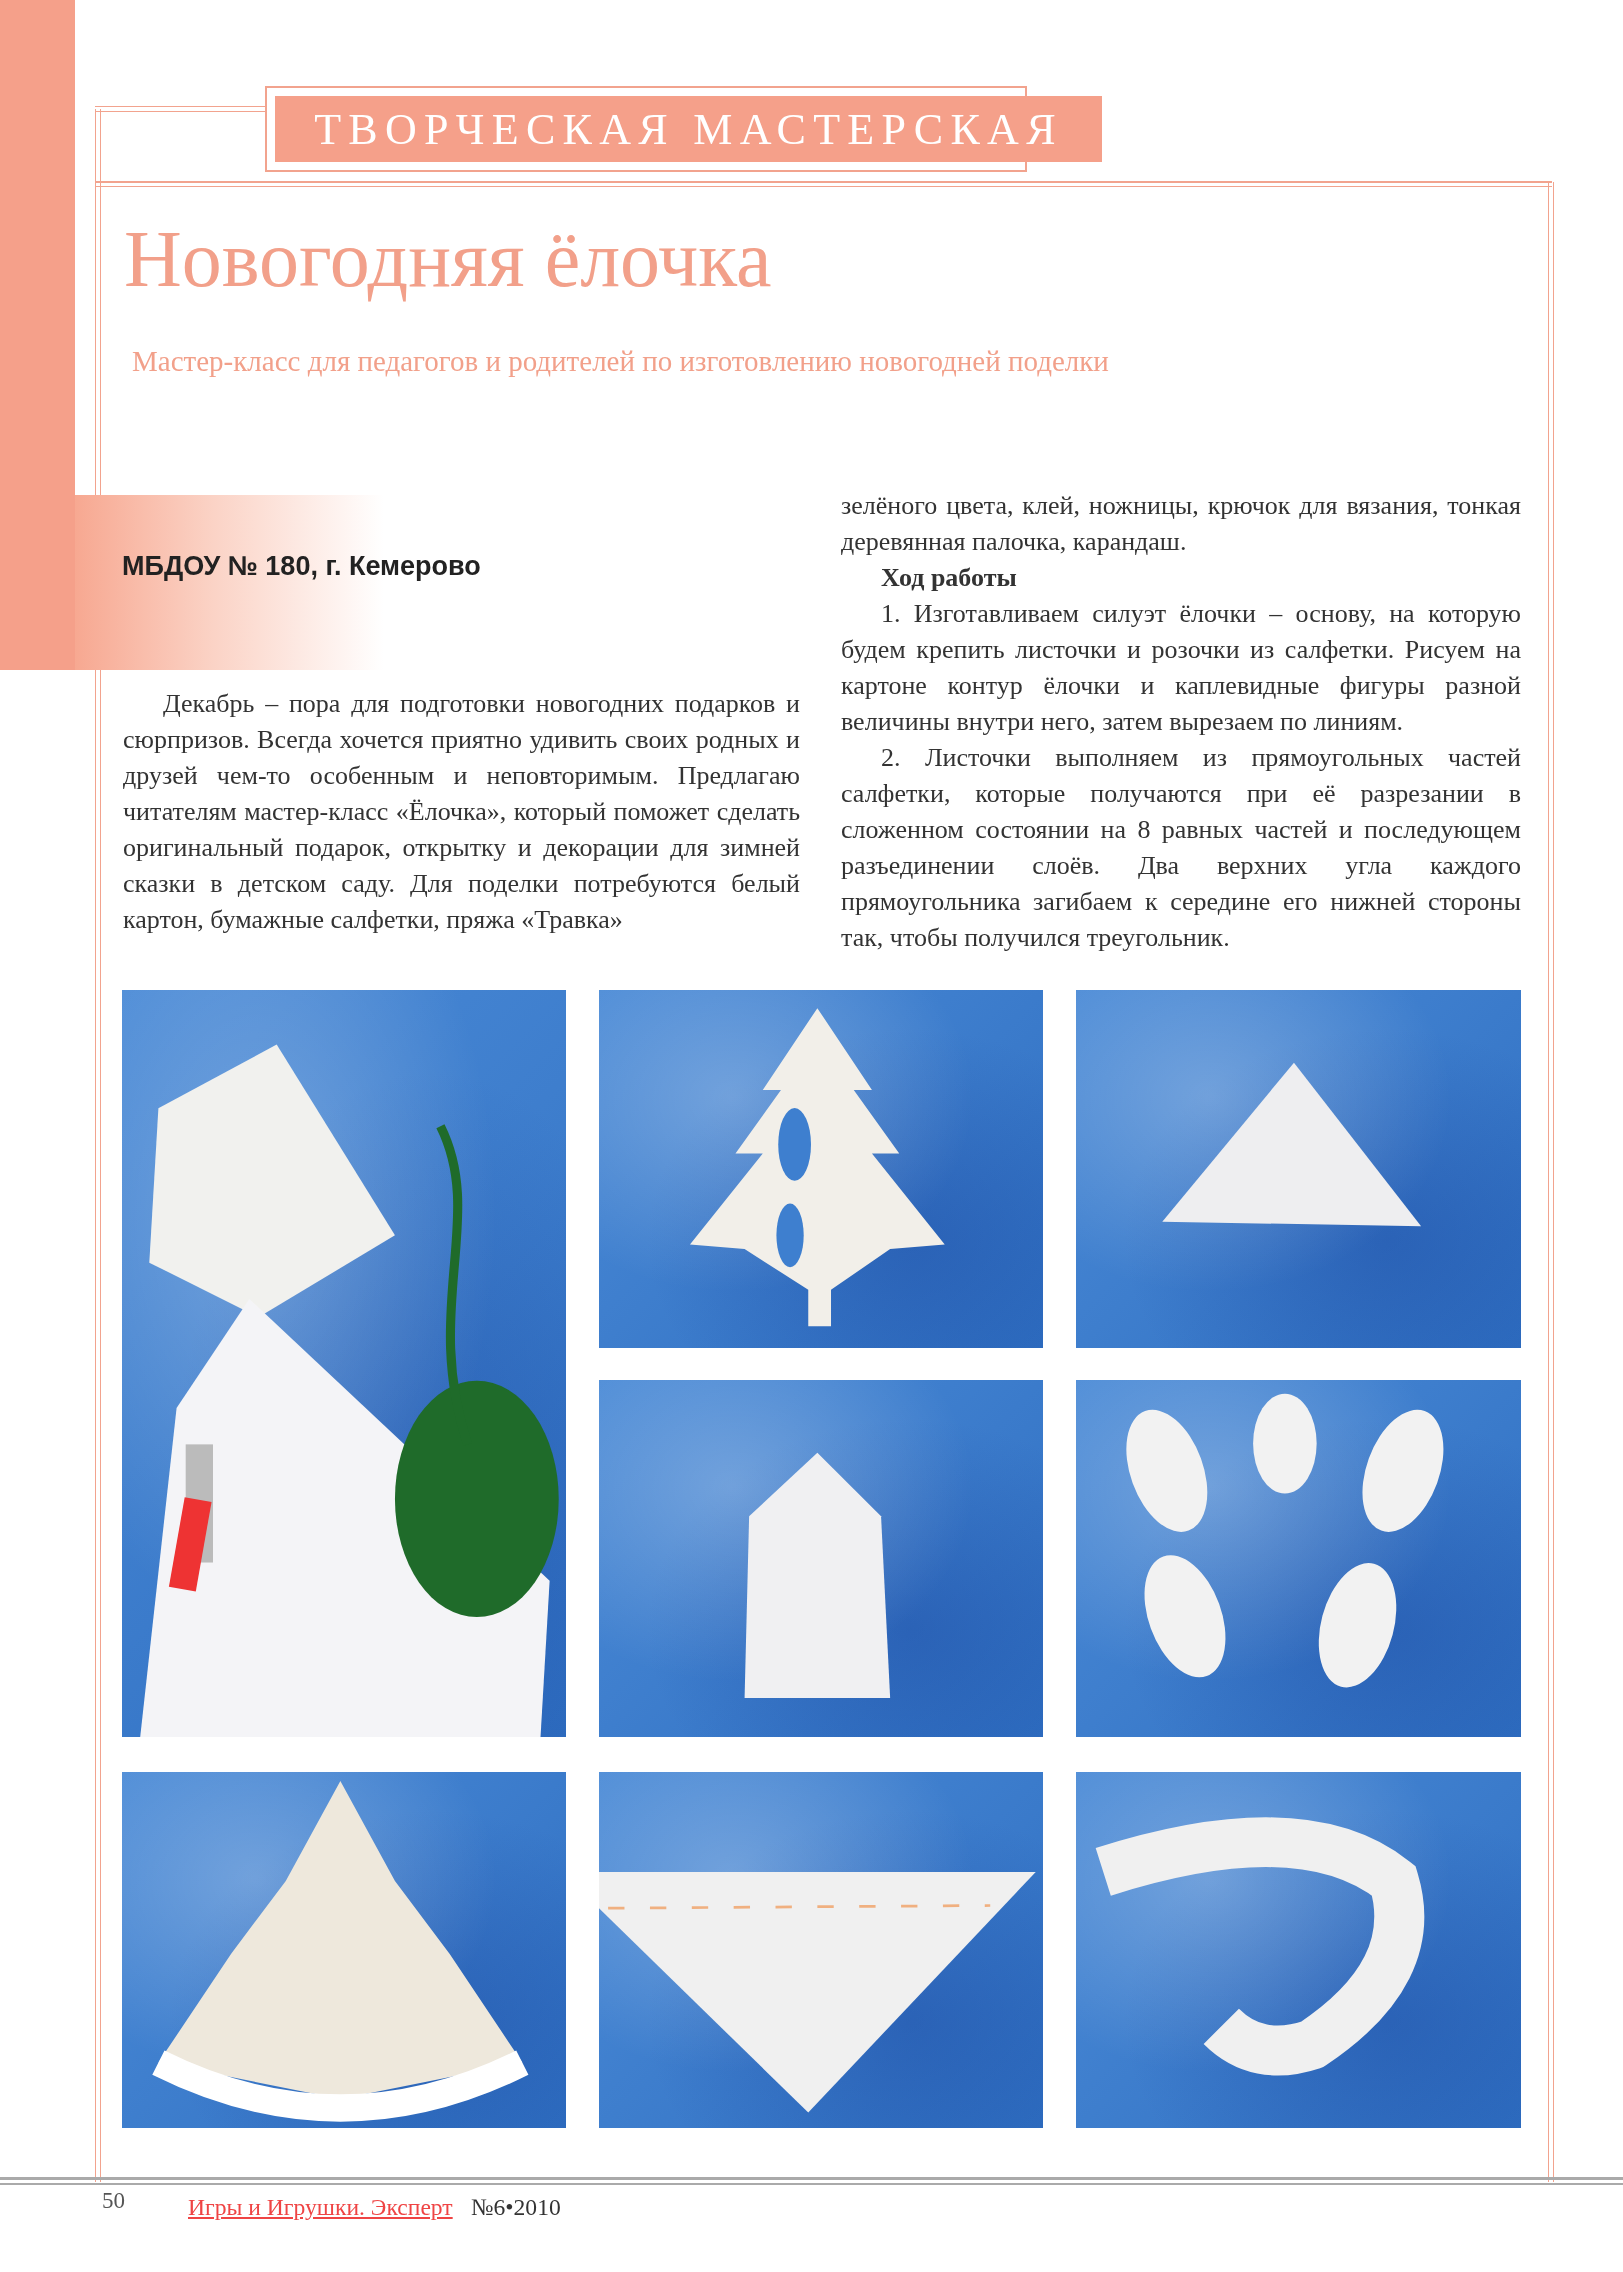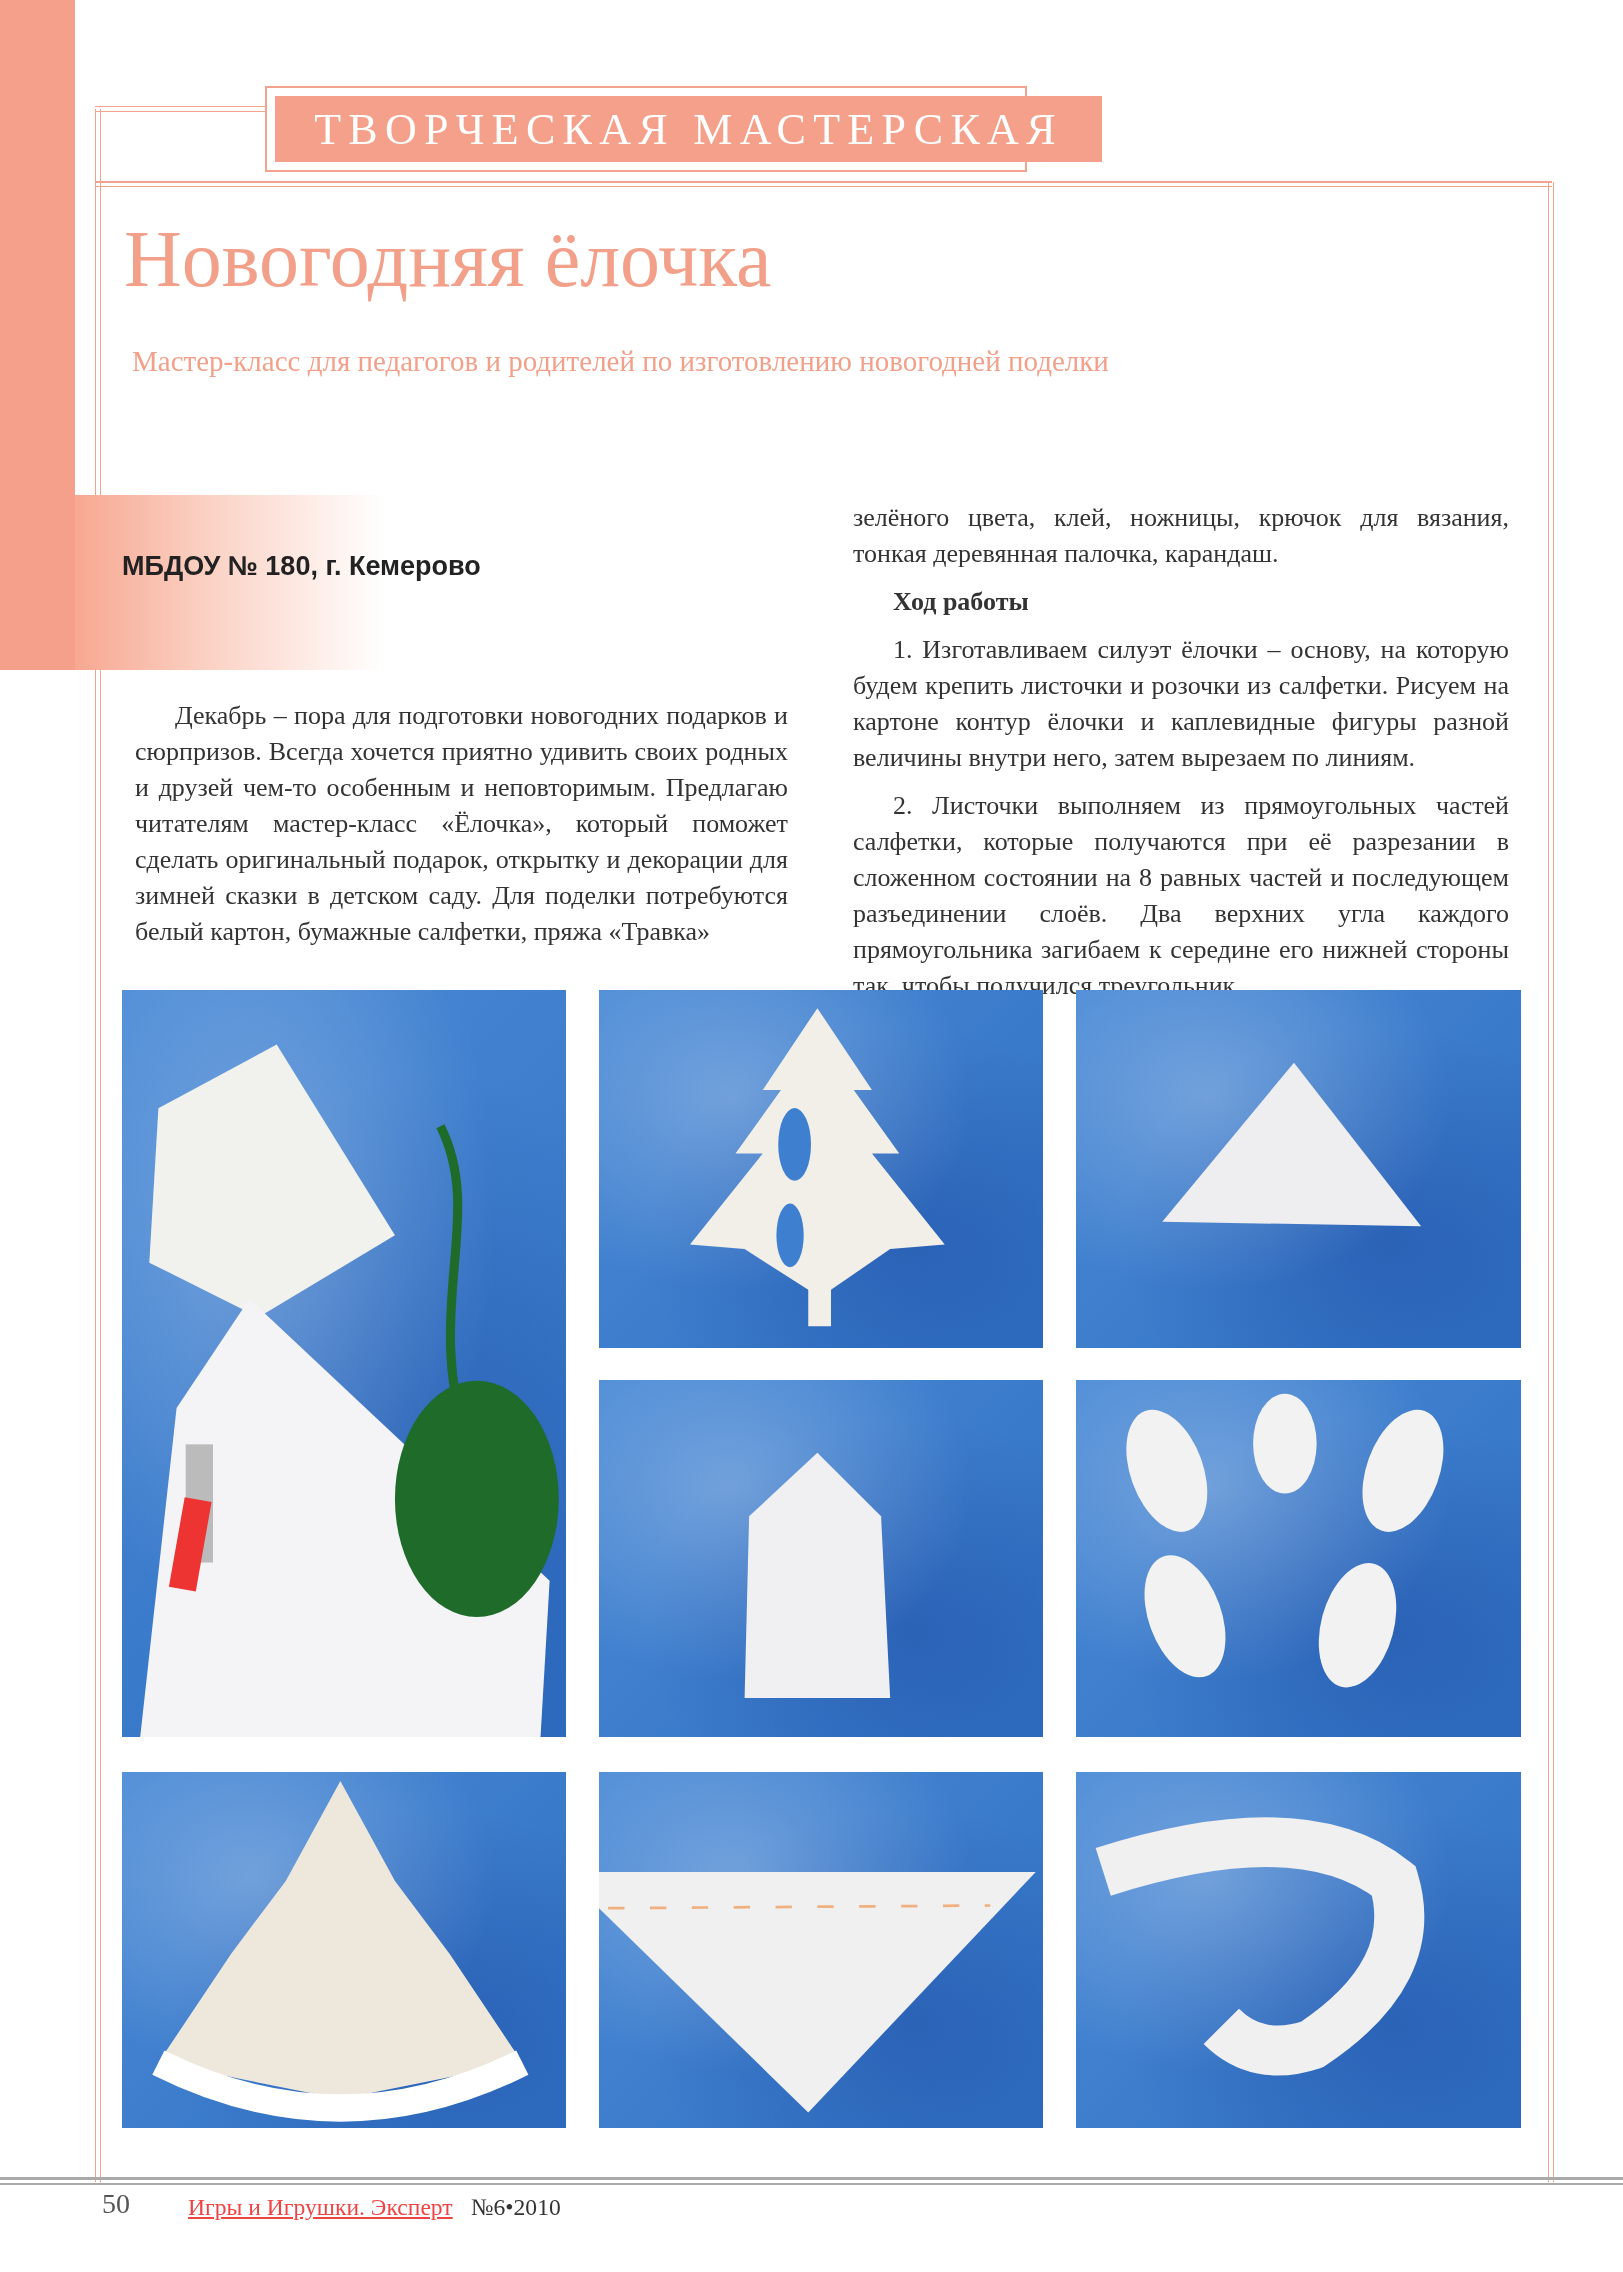--- a/index.html
+++ b/index.html
@@ -15,33 +15,33 @@
   .tab-inner { left:275px; top:96px; width:827px; height:66px; background:#f5a08a;
                display:flex; align-items:center; justify-content:center;
                color:#fff; font-size:44px; letter-spacing:7.3px; font-family:"Liberation Serif", serif; }
   .title { left:124px; top:214px; font-size:80px; color:#f2a08a; font-family:"Liberation Serif", serif; }
   .subtitle { left:132px; top:345px; font-size:29px; color:#f2a08a; }
   .author-box { left:75px; top:495px; width:309px; height:175px;
                 background:linear-gradient(90deg,#f7a891 0%,#fbd3c6 45%,#ffffff 100%); }
   .author { left:122px; top:548px; font-family:"Liberation Sans", sans-serif; font-weight:bold;
             font-size:27px; line-height:36px; color:#222; }
   .col { font-size:26px; line-height:36px; text-align:justify; color:#333; }
-  .col p { margin:12px; text-indent:40px; }
+  .col p { margin:0; text-indent:40px; }
   .col p.noindent { text-indent:0; }
   .col p.bold { font-weight:bold; }
   .col-left { left:123px; top:686px; width:677px; }
   .col-right { left:841px; top:488px; width:680px; }
   .photo { background:#3e7fcf; overflow:hidden;
            background-image:radial-gradient(ellipse at 30% 30%, rgba(255,255,255,.25), transparent 55%),
                             radial-gradient(ellipse at 70% 70%, rgba(20,60,150,.35), transparent 60%),
                             linear-gradient(135deg,#4a8ad6,#2f6fc2); }
   .photo svg { width:100%; height:100%; display:block; }
   .footer-line1 { left:0; top:2177px; width:1624px; height:2.7px; background:#aaa; }
   .footer-line2 { left:0; top:2183px; width:1624px; height:1.8px; background:#aaa; }
-  .page-num { left:102px; top:2188px; font-size:28px; color:#555; }
+  .page-num { left:102px; top:2188px; font-size:23px; color:#555; }
   .journal { left:188px; top:2194px; font-size:23.6px; color:#ef4444;text-decoration:underline; }
   .issue { left:471px; top:2194px; font-size:23.6px; color:#333; }
 </style>
 </head>
 <body>
 
 <div class="abs side-bar"></div>
 <div class="abs frame-stub"></div>
 <div class="abs frame-top"></div>
 <div class="abs frame-left"></div>

